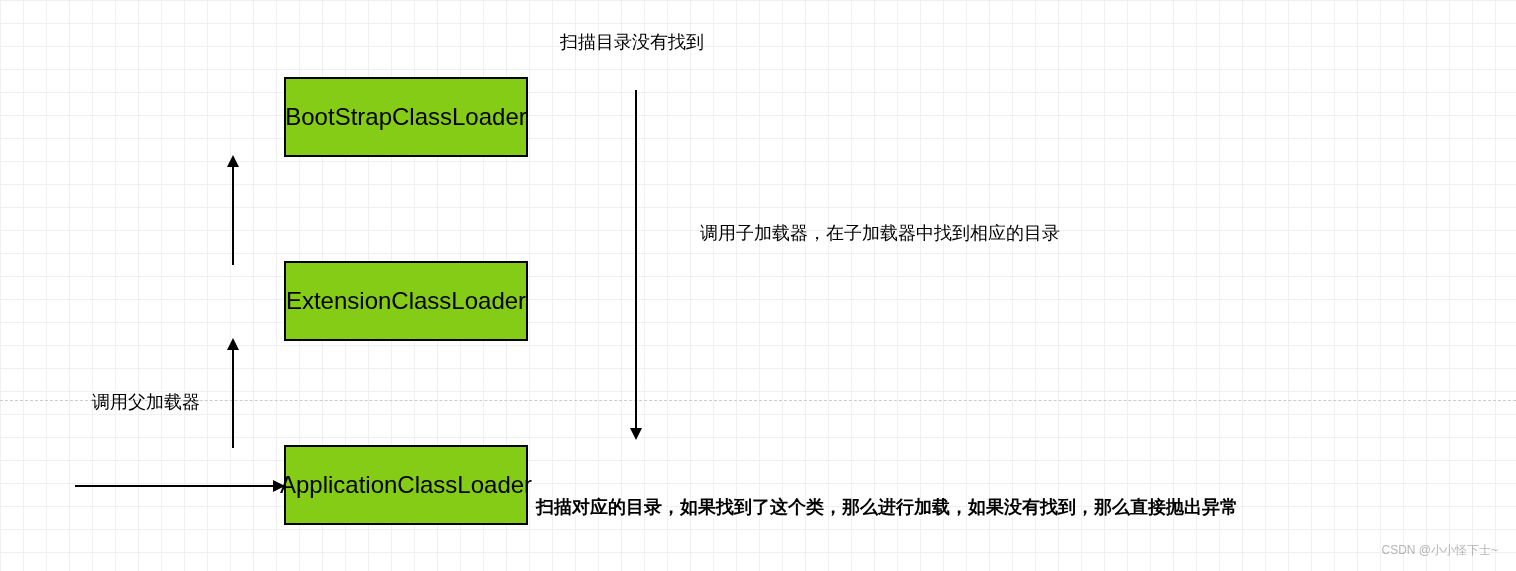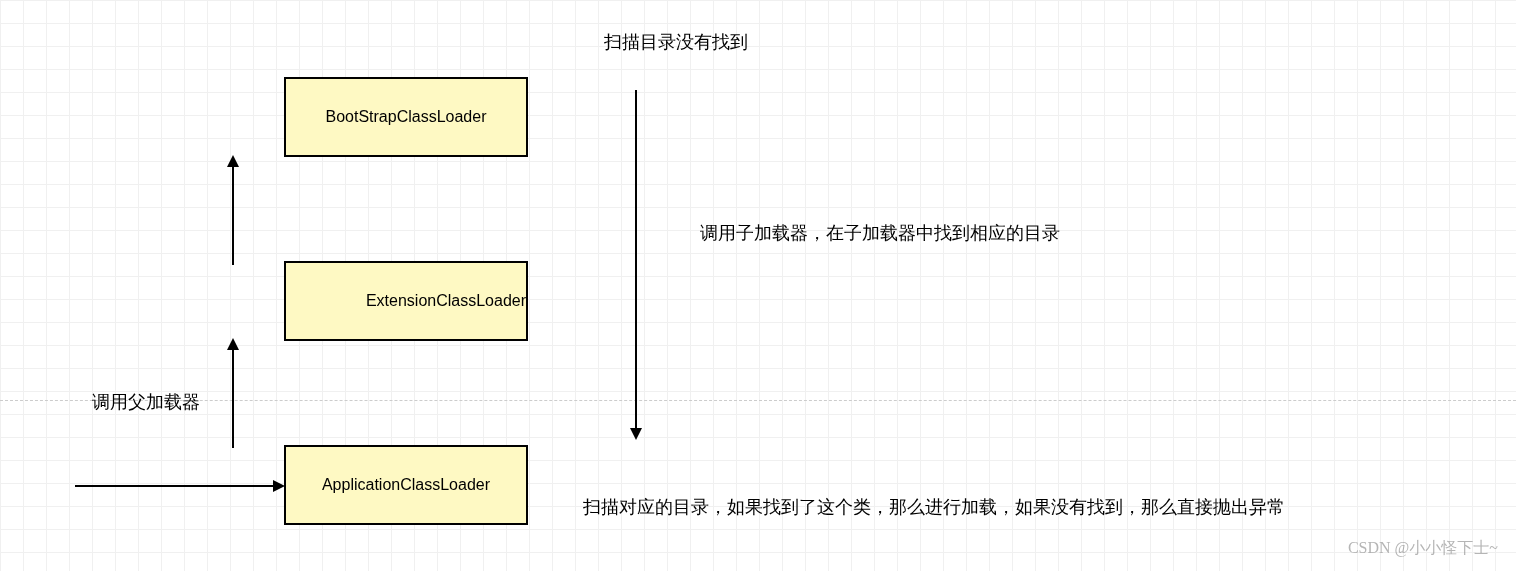--- a/index.html
+++ b/index.html
@@ -22,65 +22,64 @@
     .dashed-line {
       position: absolute;
       top: 400px;
       left: 0;
       width: 100%;
       border-top: 1px dashed #ccc;
     }
     .box {
       position: absolute;
       border: 2px solid #000;
-      background: #fef9c3;
+      background: #84cc16;
       display: flex;
       align-items: center;
       justify-content: center;
-      font-size: 16px;
+      font-size: 24px;
       font-weight: 400;
     }
     .label {
       position: absolute;
       font-size: 18px;
       white-space: nowrap;
     }
     .watermark {
       position: absolute;
       bottom: 12px;
       right: 18px;
-      font-size: 16px;
+      font-size: 12px;
       color: rgba(120,120,120,0.55);
-      font-family: Liberation Serif, serif;
     }
     svg.arrow {
       position: absolute;
       overflow: visible;
     }
   </style>
 </head>
 <body>
 
 <div class="grid"></div>
 <div class="dashed-line"></div>
 
 <div class="box" style="left:284px; top:77px; width:244px; height:80px;">
   <span>BootStrapClassLoader</span>
 </div>
-<div class="box" style="left:284px; top:261px; width:244px; height:80px;justify-content:flex-end;">
+<div class="box" style="left:284px; top:261px; width:244px; height:80px;">
   <span>ExtensionClassLoader</span>
 </div>
 <div class="box" style="left:284px; top:445px; width:244px; height:80px;">
   <span>ApplicationClassLoader</span>
 </div>
 
-<div class="label" style="left:560px; top:30px;margin-left:44px;">扫描目录没有找到</div>
+<div class="label" style="left:560px; top:30px;">扫描目录没有找到</div>
 <div class="label" style="left:700px; top:221px;">调用子加载器，在子加载器中找到相应的目录</div>
 <div class="label" style="left:92px; top:390px;">调用父加载器</div>
-<div class="label" style="left:583px; top:495px;">扫描对应的目录，如果找到了这个类，那么进行加载，如果没有找到，那么直接抛出异常</div>
+<div class="label" style="left:536px; top:495px;font-weight:bold;">扫描对应的目录，如果找到了这个类，那么进行加载，如果没有找到，那么直接抛出异常</div>
 
 <svg class="arrow" style="left:75px; top:482px; width:210px; height:20px;">
   <line x1="0" y1="4" x2="198" y2="4" stroke="#000" stroke-width="2"></line>
   <polygon points="198,-2 198,10 210,4" fill="#000"></polygon>
 </svg>
 
 <svg class="arrow" style="left:225px; top:338px; width:20px; height:110px;">
   <line x1="8" y1="110" x2="8" y2="12" stroke="#000" stroke-width="2"></line>
   <polygon points="2,12 14,12 8,0" fill="#000"></polygon>
 </svg>

